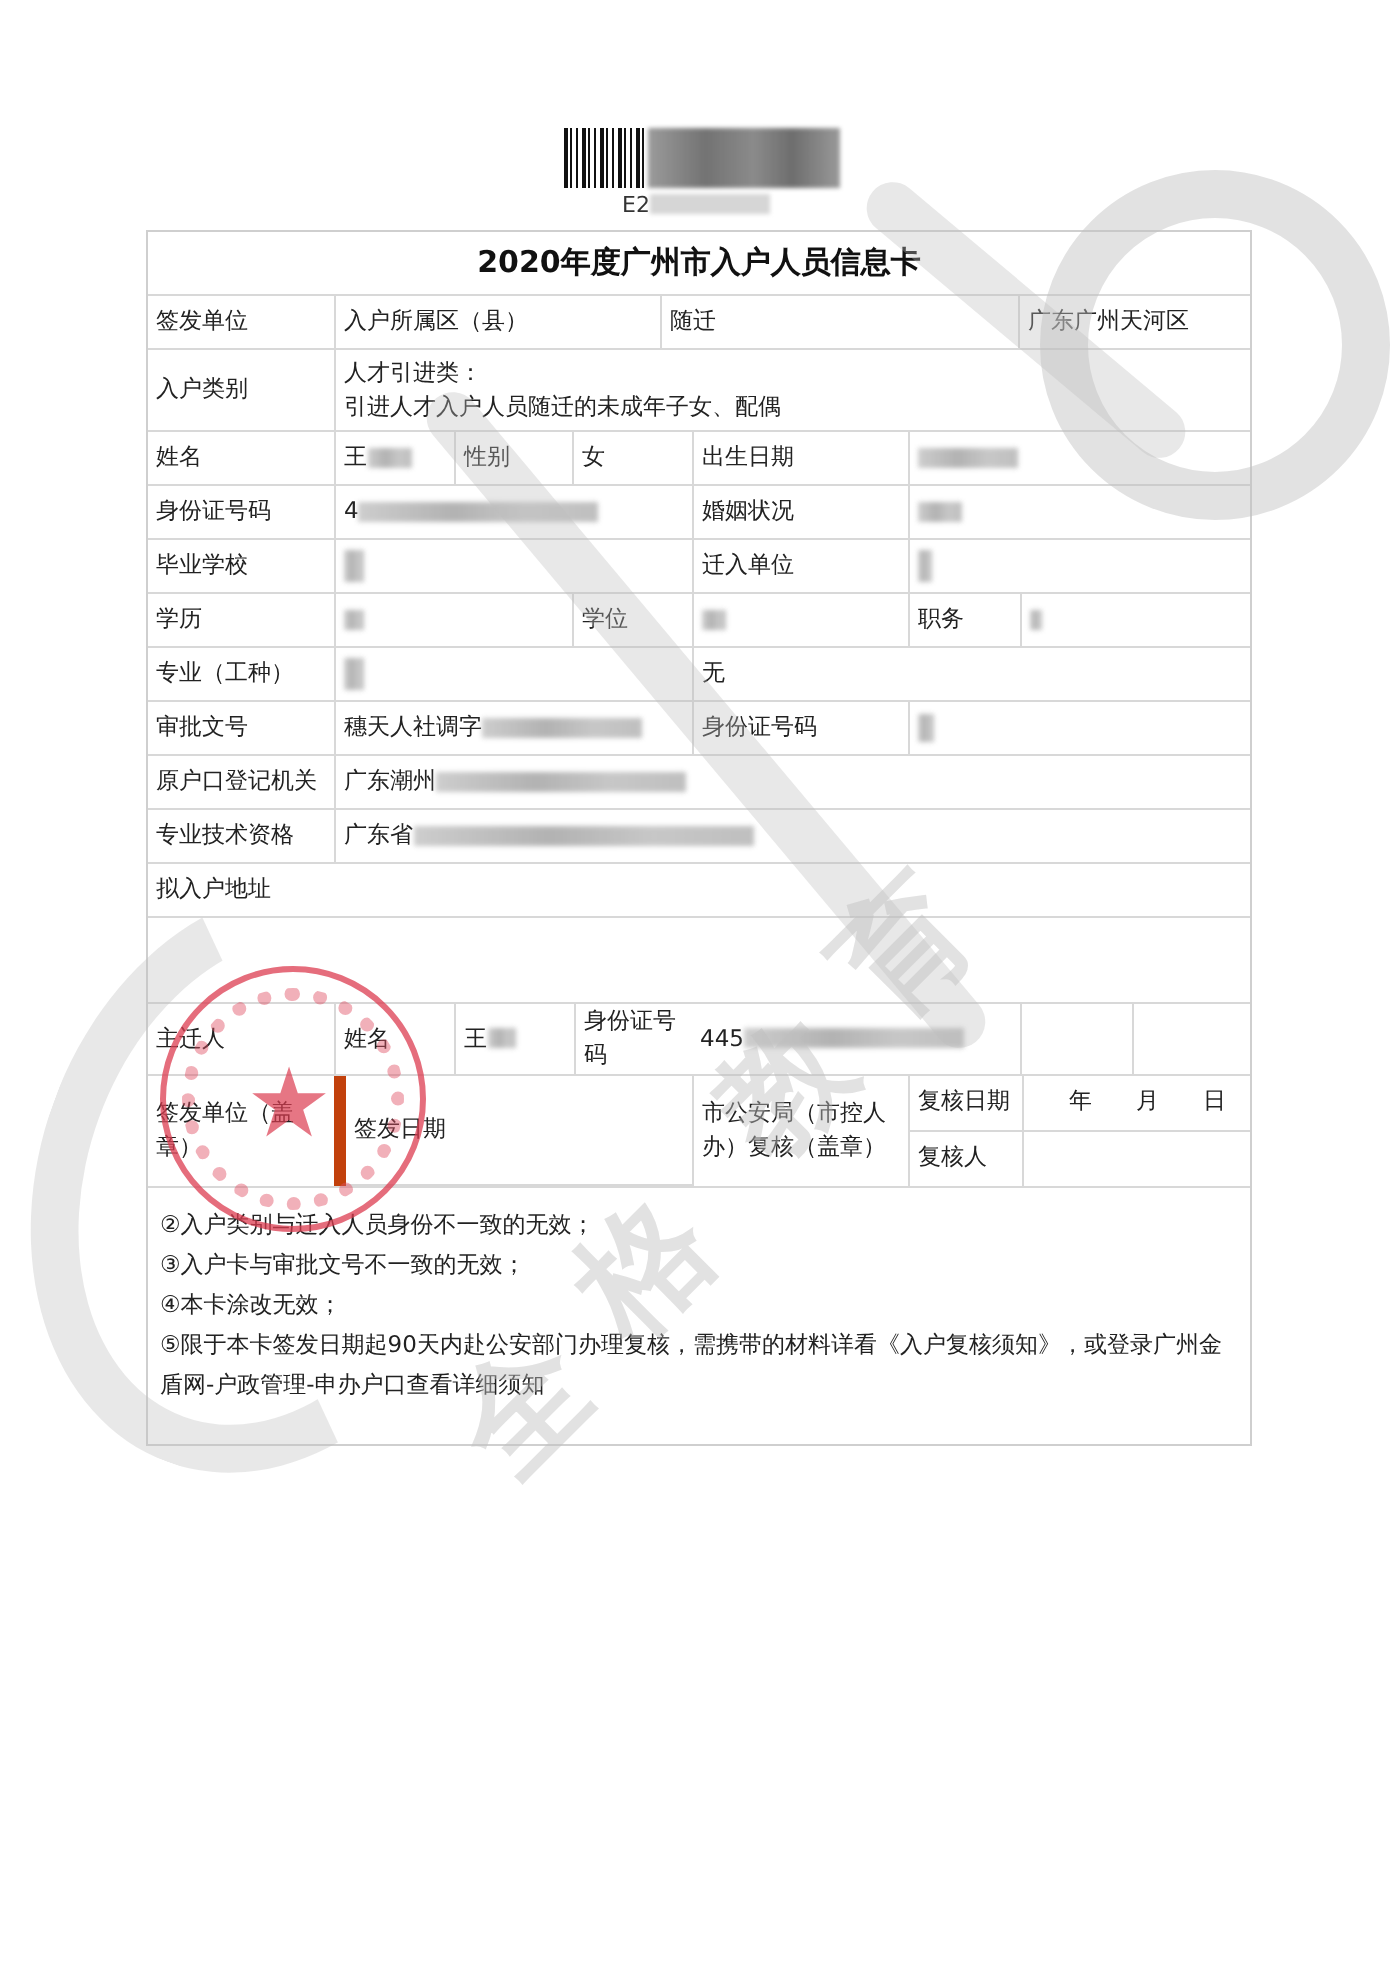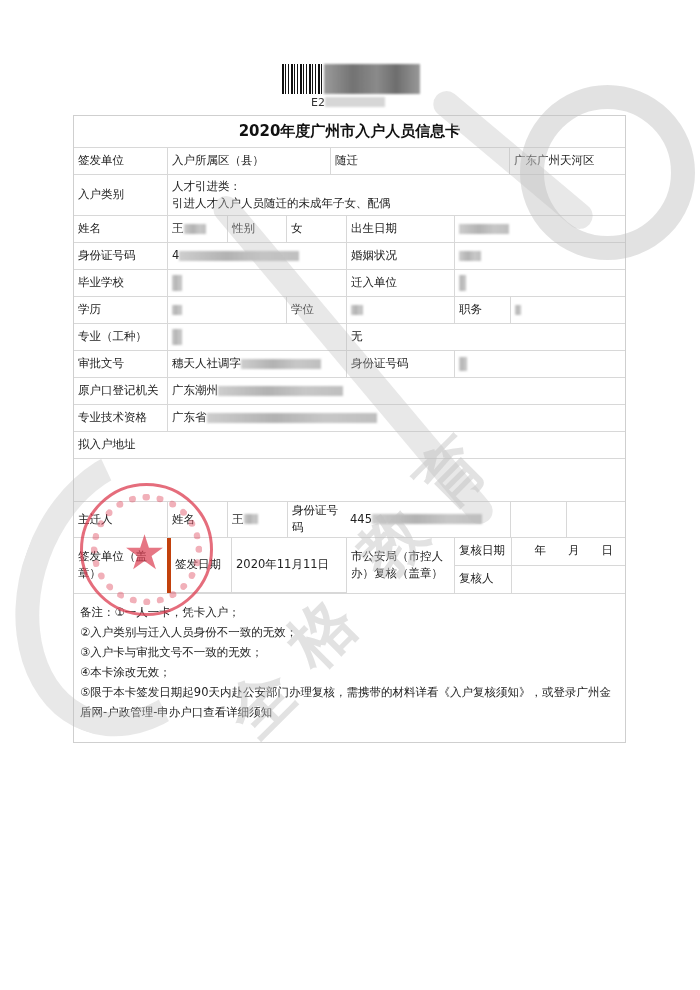--- a/index.html
+++ b/index.html
@@ -189,45 +189,43 @@
       <div class="cell" style="width:164px;border-left:none">
           <span>445</span>
           <span class="blurbox" style="width:110px"></span>
         </div>
       <div class="cell" style="width:56px"></div>
       <div class="cell" style="flex:1"></div>
     </div>
 
     <div class="row" style="min-height:56px">
       <div class="cell" style="width:93px">签发单位（盖章）</div>
-      <div style="display:flex;flex-direction:column;width:179px;border-left:4px solid #c2410c">
+      <div style="display:flex;flex-direction:column;width:179px;border-left:6px solid #c2410c">
         <div style="display:flex;flex:1;border-bottom:1px solid #d8d8d8">
           <div class="cell" style="width:60px;border-left:none">签发日期</div>
-          <div class="cell" style="flex:1">2020年11月11日</div>
         </div>
       </div>
       <div class="cell" style="width:108px">市公安局（市控人办）复核（盖章）</div>
       <div style="display:flex;flex-direction:column;flex:1;border-left:1px solid #d8d8d8">
         <div style="display:flex;flex:1;border-bottom:1px solid #d8d8d8">
           <div class="cell" style="width:56px;border-left:none">复核日期</div>
           <div class="cell date-ymd" style="flex:1">
             <span>年</span>
             <span>月</span>
             <span>日</span>
           </div>
         </div>
         <div style="display:flex;flex:1">
           <div class="cell" style="width:56px;border-left:none">复核人</div>
           <div class="cell" style="flex:1"></div>
         </div>
       </div>
     </div>
 
     <div class="row notes" style="display:block">
-      <div>备注：①一人一卡，凭卡入户；</div>
       <div>②入户类别与迁入人员身份不一致的无效；</div>
       <div>③入户卡与审批文号不一致的无效；</div>
       <div>④本卡涂改无效；</div>
       <div>⑤限于本卡签发日期起90天内赴公安部门办理复核，需携带的材料详看《入户复核须知》，或登录广州金盾网-户政管理-申办户口查看详细须知</div>
     </div>
   </div>
 
   <div class="wm wm-ring"></div>
   <div class="wm wm-arc"></div>
   <div class="wm wm-bar wm-bar1"></div>

